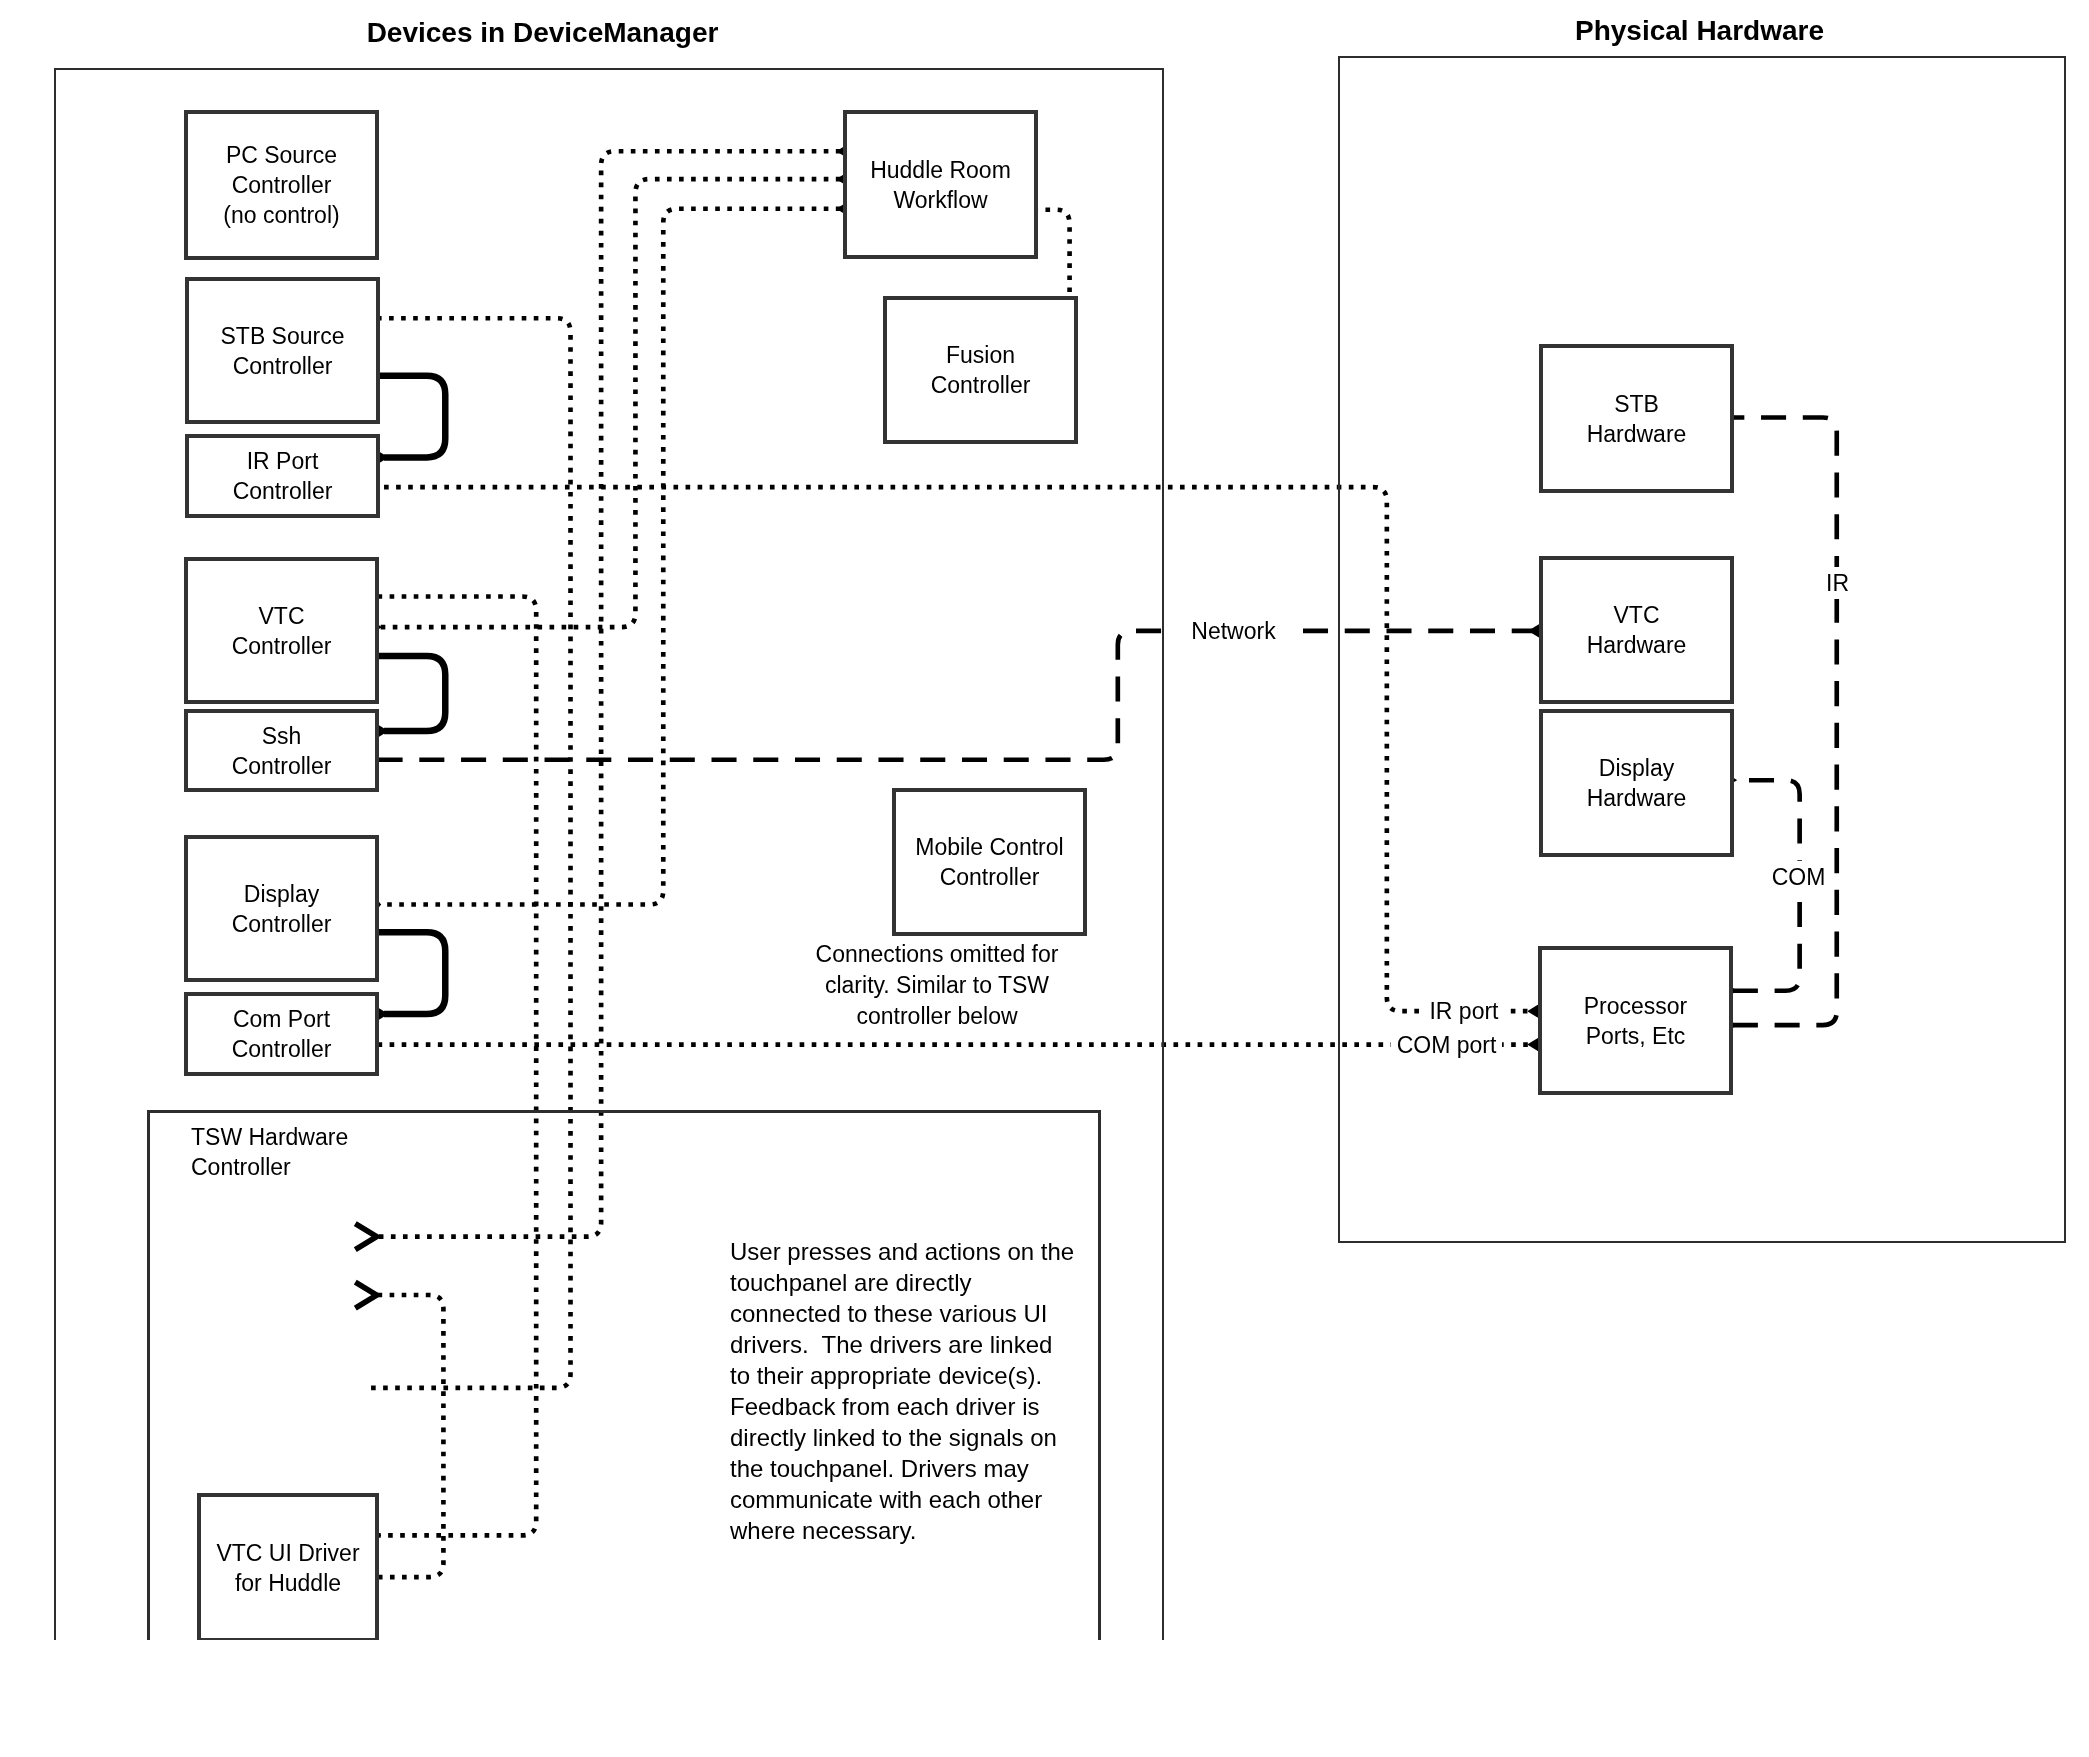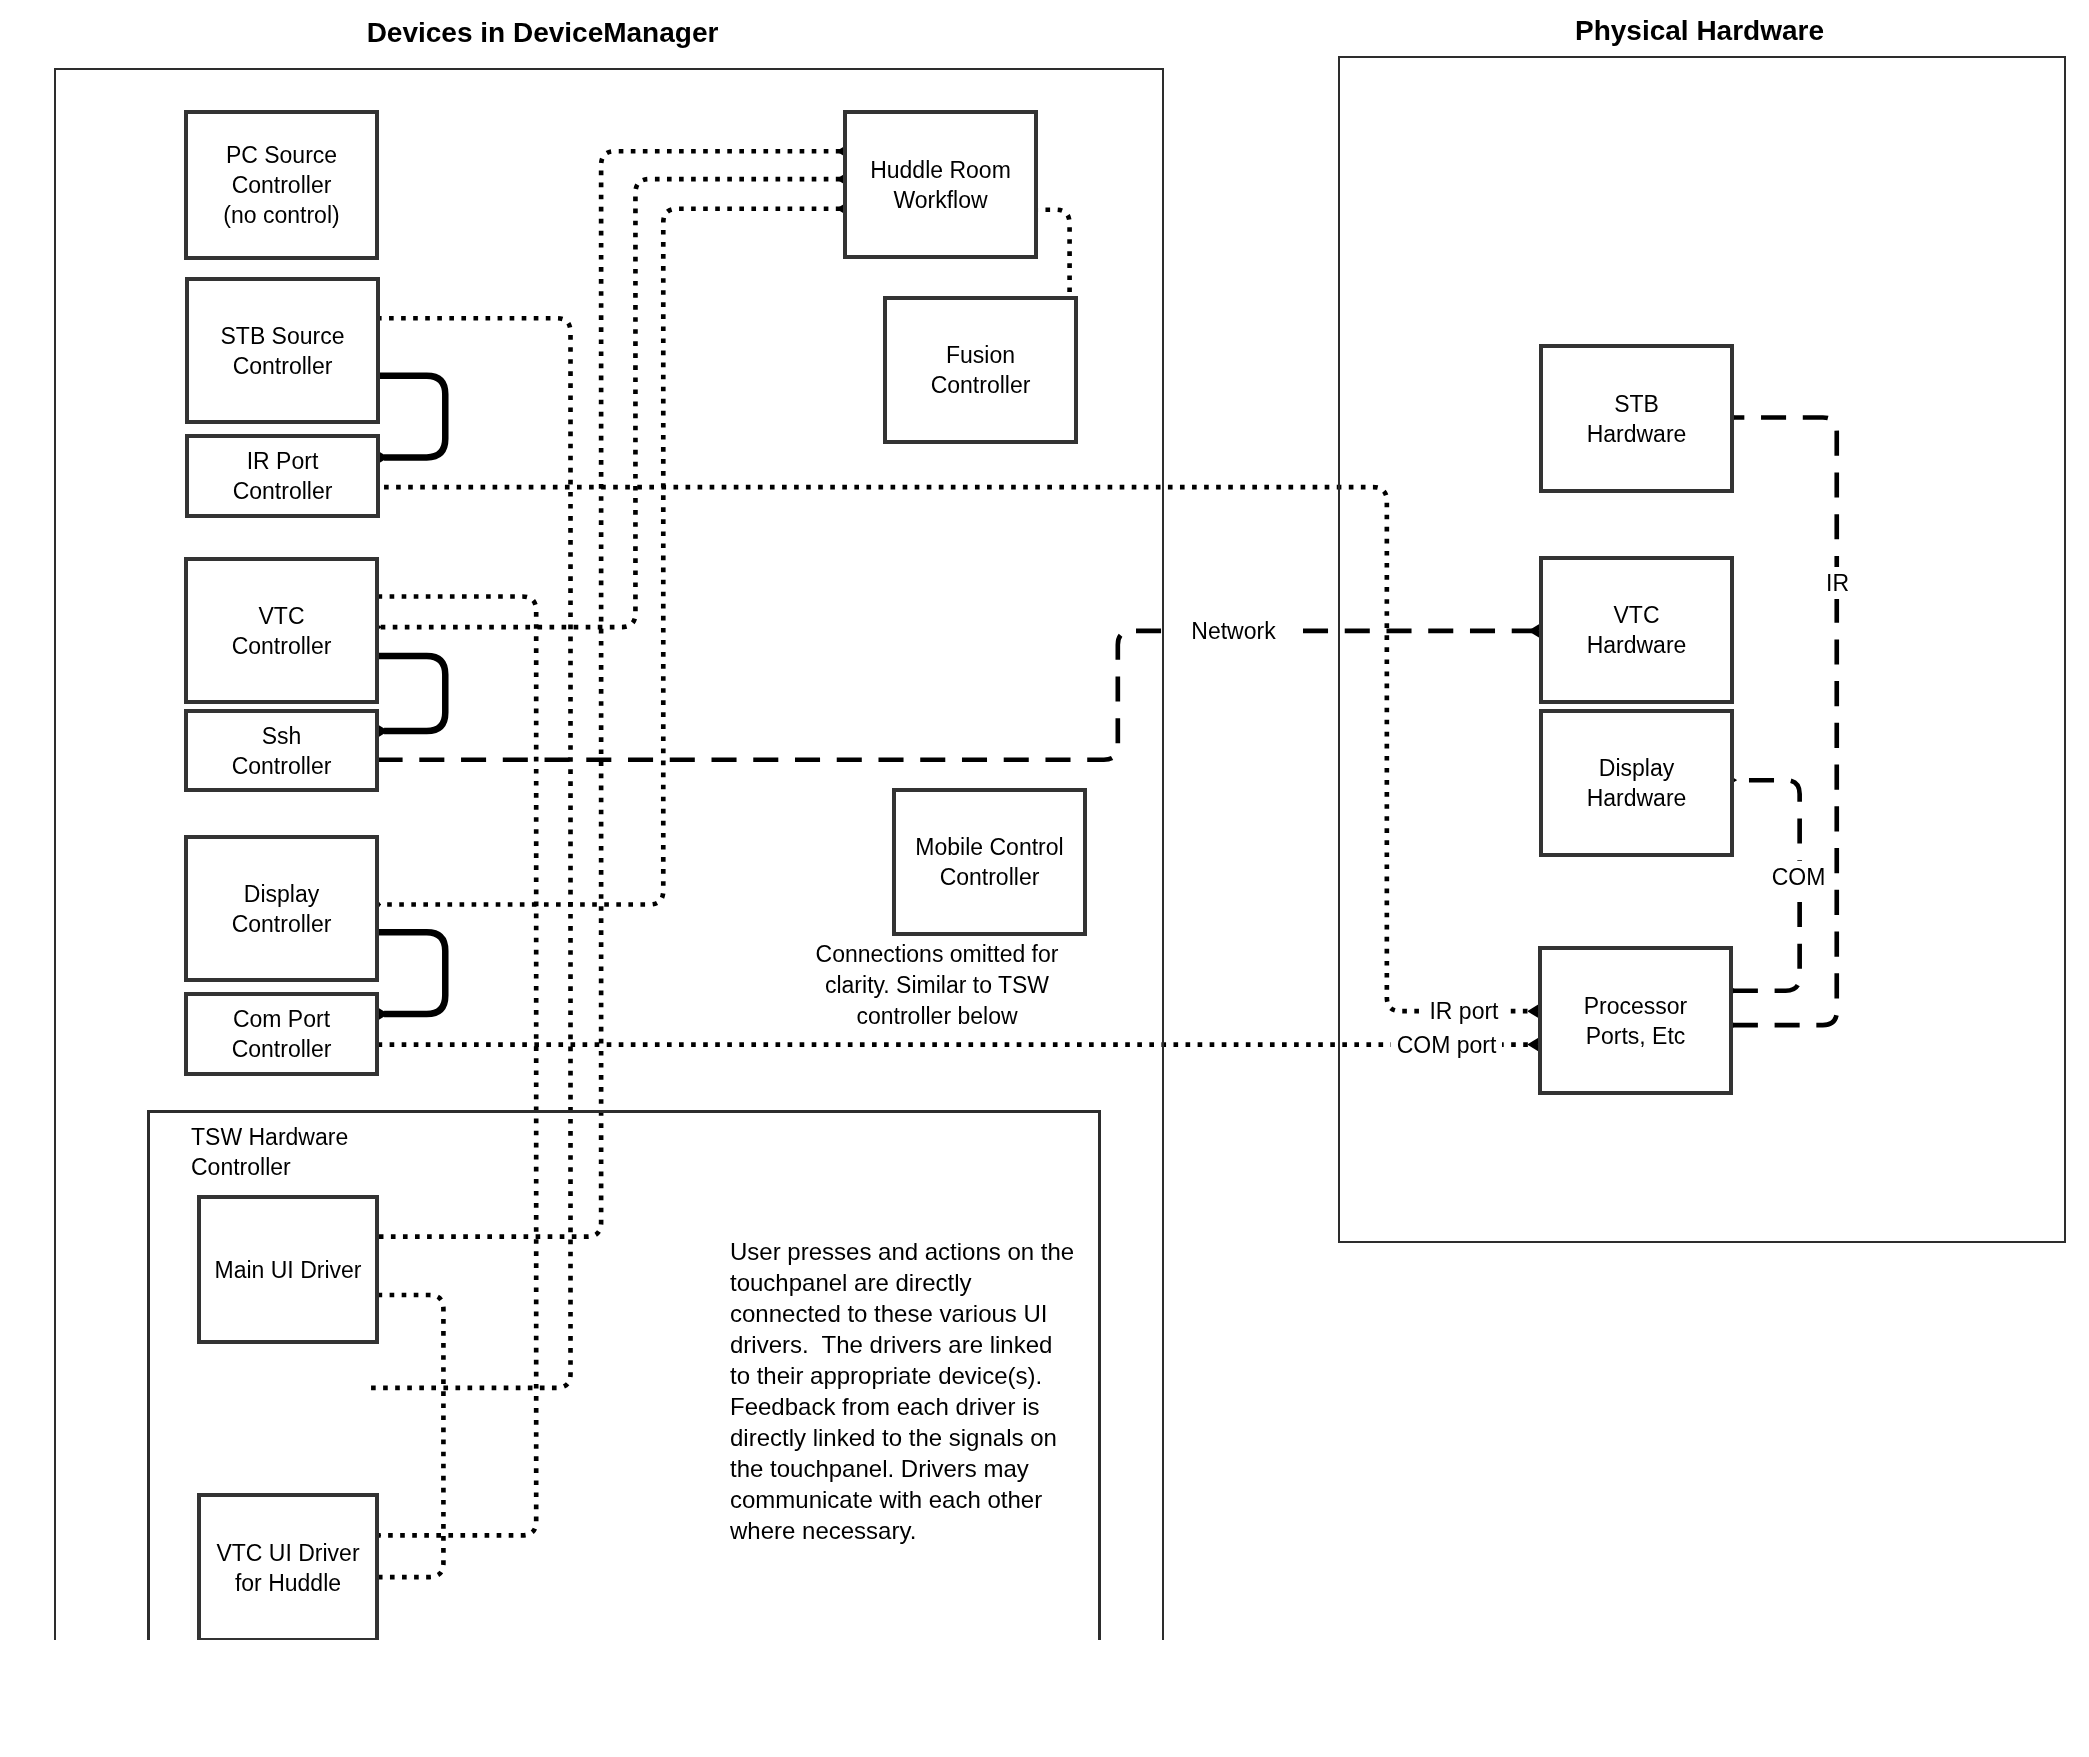--- a/index.html
+++ b/index.html
@@ -101,23 +101,20 @@
   <div class="node" style="left:843px;top:296px;width:187px;height:140px;margin-left:40px;">
     <span class="lbl">Fusion
 Controller</span>
   </div>
   <div class="node" style="left:892px;top:788px;width:187px;height:140px;">
     <span class="lbl">Mobile Control
 Controller</span>
   </div>
   <div class="note" style="left:796px;top:939px;width:282px;">Connections omitted for clarity. Similar to TSW controller below</div>
 
-  <div class="node" style="left:197px;top:1195px;width:174px;height:141px;">
-    <span class="lbl">Main UI Driver</span>
-  </div>
   <div class="node" style="left:197px;top:1493px;width:174px;height:141px;">
     <span class="lbl">VTC UI Driver
 for Huddle</span>
   </div>
   <div class="paragraph" style="left:707px;top:1236px;width:345px;">User presses and actions on the touchpanel are directly connected to these various UI drivers.  The drivers are linked to their appropriate device(s). Feedback from each driver is directly linked to the signals on the touchpanel. Drivers may communicate with each other where necessary.</div>
 
   <div class="node" style="left:1539px;top:344px;width:187px;height:141px;">
     <span class="lbl">STB
 Hardware</span>
   </div>

